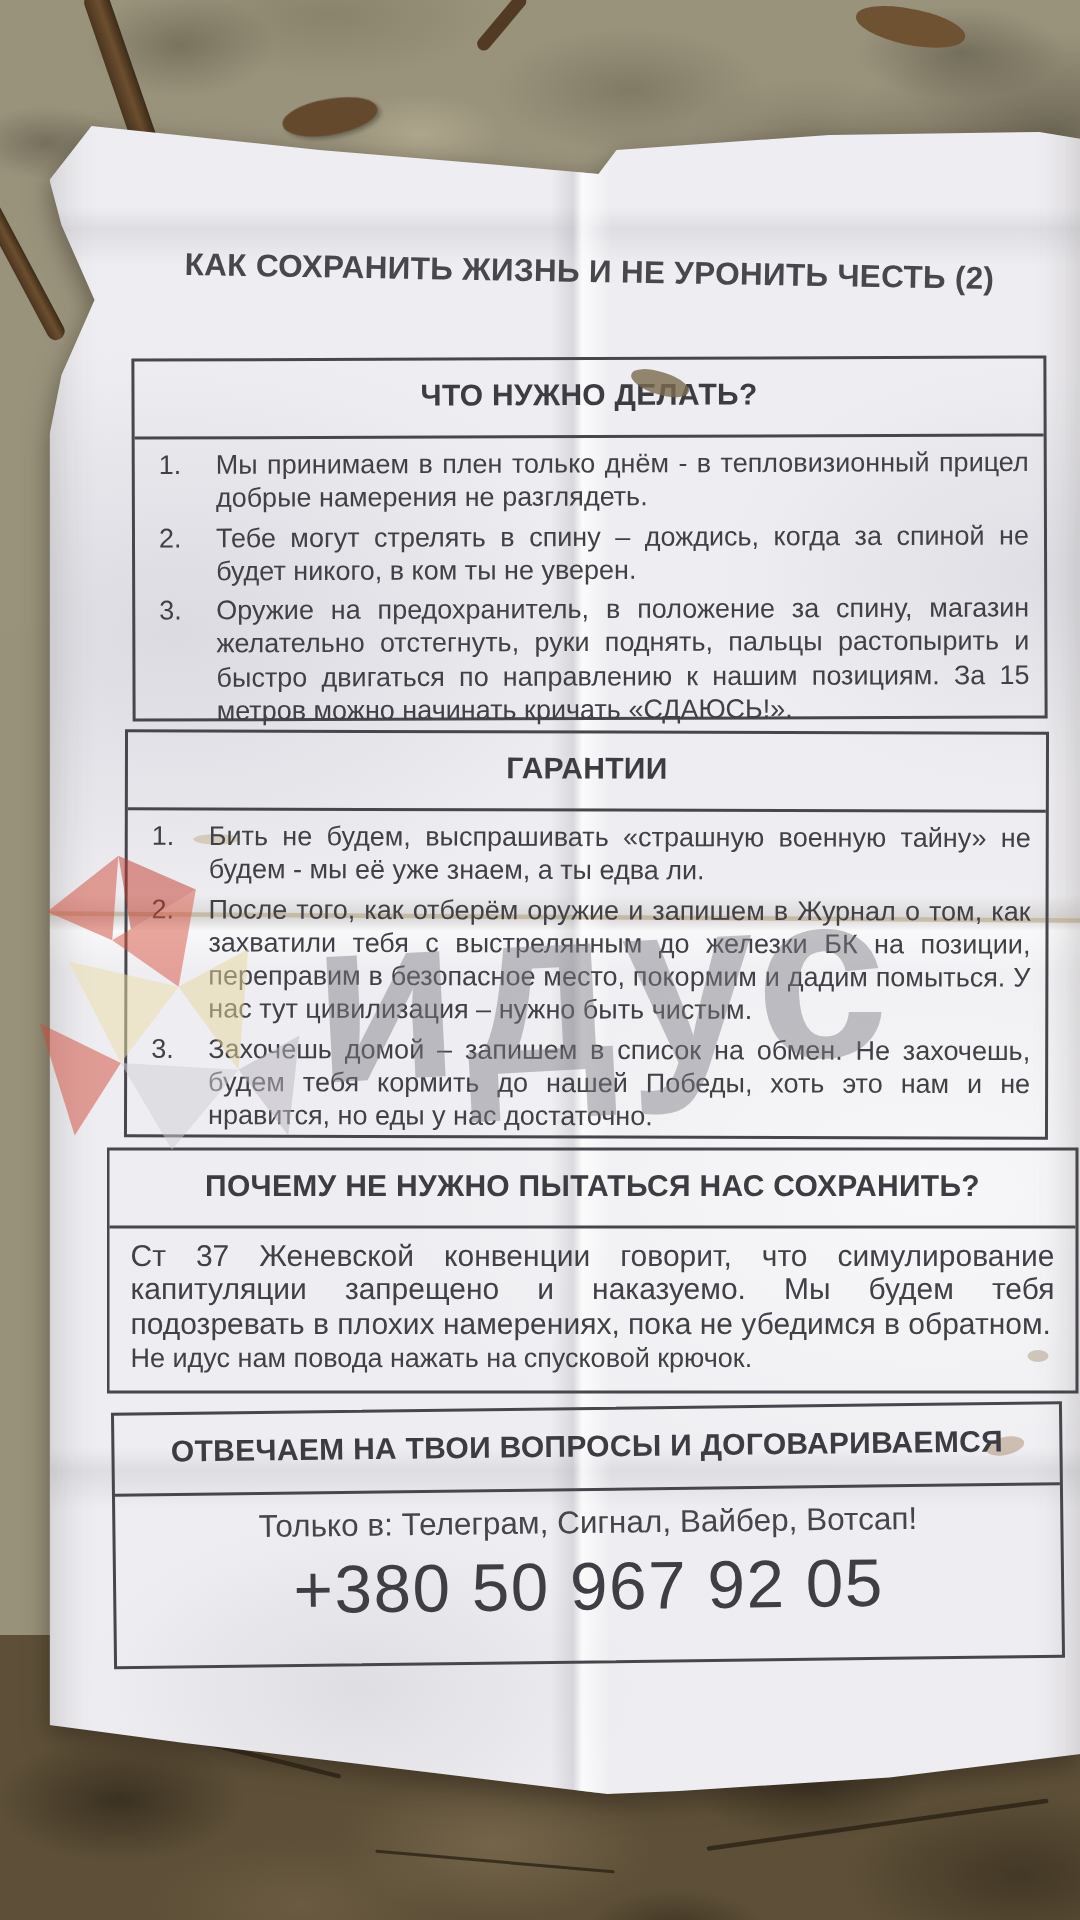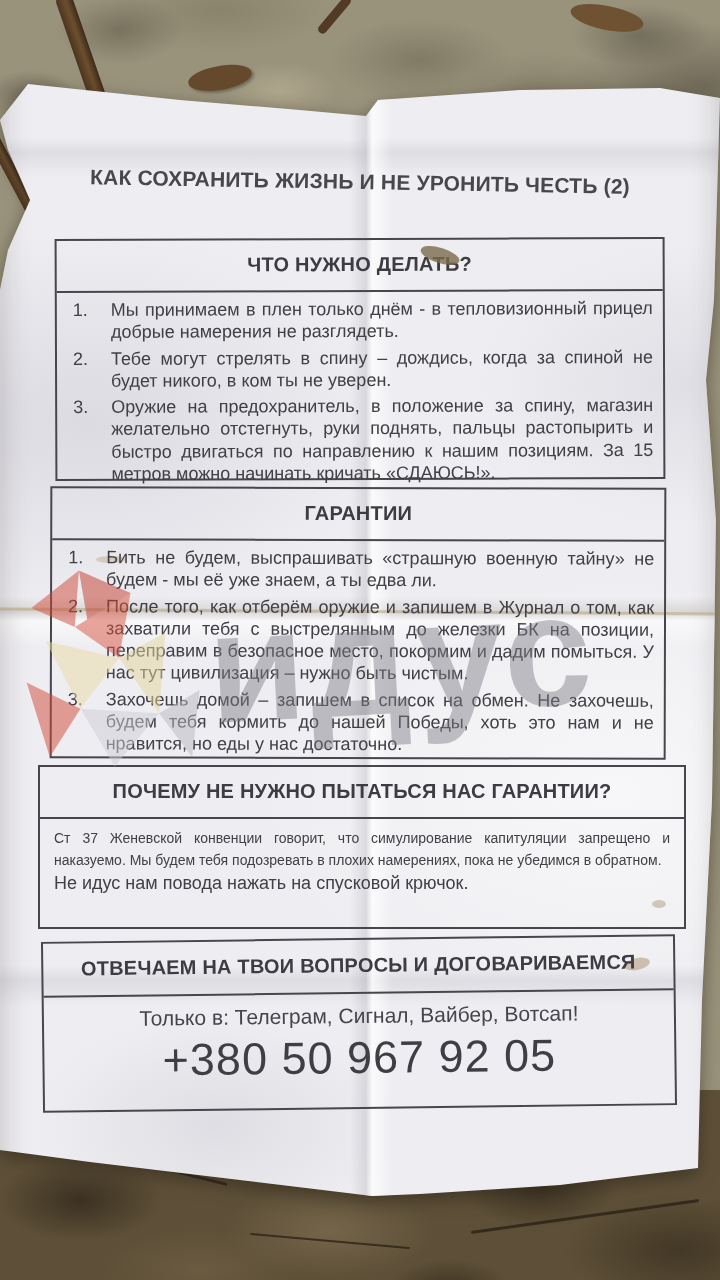--- a/index.html
+++ b/index.html
@@ -59,20 +59,21 @@
       linear-gradient(180deg, transparent 75.4%, rgba(140,140,152,.17) 76.6%, transparent 78.6%),
       radial-gradient(430px 270px at 12% 33%, rgba(176,176,190,.30), transparent 70%),
       radial-gradient(300px 200px at 96% 30%, rgba(180,180,192,.25), transparent 70%),
       radial-gradient(520px 320px at 85% 62%, rgba(255,255,255,.55), transparent 70%),
       radial-gradient(260px 160px at 30% 88%, rgba(185,183,192,.28), transparent 70%);
     box-shadow:inset 0 18px 26px rgba(150,150,162,.25), inset 0 -22px 30px rgba(142,136,122,.30);
     clip-path:polygon(28px 84px,180px 100px,300px 110px,366px 116px,378px 100px,520px 90px,660px 88px,720px 98px,
       714px 300px,706px 380px,716px 520px,712px 800px,702px 1000px,698px 1168px,
       560px 1185px,420px 1194px,372px 1196px,240px 1180px,90px 1162px,0px 1150px,
       0px 290px,8px 250px,30px 200px,8px 150px,0px 120px);
+    margin-left:33px;
   }
   .crease-line{position:absolute;left:0;top:610px;width:720px;height:3px;background:rgba(163,138,84,.38);transform:rotate(.4deg);}
   .stain{position:absolute;border-radius:50%;}
   .stain.s1{left:624px;top:958px;width:26px;height:12px;background:rgba(140,100,50,.35);transform:rotate(-12deg);}
   .stain.s2{left:652px;top:900px;width:14px;height:8px;background:rgba(130,95,50,.3);}
   .stain.s3{left:96px;top:556px;width:30px;height:7px;background:rgba(175,150,95,.35);}
   
   .ink{color:#3f3f45;}
   .title{
     position:absolute;left:60px;top:170px;width:600px;text-align:center;
@@ -85,21 +86,21 @@
     padding:13px 0 14px;border-bottom:2px solid #46464c;letter-spacing:.2px;
   }
   .items{padding:6px 10px 6px 8px;}
   .row{display:flex;margin-bottom:4px;}
   .row .num{width:38px;flex:none;font-size:18px;line-height:22.3px;padding-left:8px;color:#404046;}
   .row .txt{flex:1;font-size:18px;line-height:22.3px;text-align:justify;color:#404046;}
   .box1{left:55px;top:238px;width:606px;height:238px;transform:rotate(-.2deg);}
   .box2{left:50px;top:487px;width:612px;height:268px;transform:rotate(.15deg);}
   .box3{left:38px;top:765px;width:644px;height:160px;}
   .box3 .body{padding:8px 14px 0;}
-  .box3 .p1{font-size:14px;line-height:22.3px;text-align:justify;color:#404046;}
+  .box3 .p1{font-size:20px;line-height:22.3px;text-align:justify;color:#404046;}
   .box3 .p2{font-size:18px;line-height:22.3px;color:#404046;}
   .box4{left:42px;top:938px;width:630px;height:167px;transform:rotate(-.7deg);}
   .box4 .hdr{padding:14px 0 15px;}
   .contact{margin-top:10px;text-align:center;font-size:21px;color:#45454b;}
   .phone{margin-top:4px;text-align:center;font-size:45px;font-weight:400;color:#3e3e44;letter-spacing:1px;}
   
   .wm{position:absolute;inset:0;pointer-events:none;}
   .wm-text{
     position:absolute;left:208px;top:568px;
     font-size:158px;font-weight:bold;letter-spacing:4px;
@@ -162,21 +163,21 @@
             <div class="txt">После того, как отберём оружие и запишем в Журнал о том, как захватили тебя с выстрелянным до железки БК на позиции, переправим в безопасное место, покормим и дадим помыться. У нас тут цивилизация – нужно быть чистым.</div>
           </div>
           <div class="row">
             <span class="num">3.</span>
             <div class="txt">Захочешь домой – запишем в список на обмен. Не захочешь, будем тебя кормить до нашей Победы, хоть это нам и не нравится, но еды у нас достаточно.</div>
           </div>
         </div>
       </div>
 
       <div class="box box3">
-        <div class="hdr">ПОЧЕМУ НЕ НУЖНО ПЫТАТЬСЯ НАС ГАРАНТИИ?</div>
+        <div class="hdr">ПОЧЕМУ НЕ НУЖНО ПЫТАТЬСЯ НАС СОХРАНИТЬ?</div>
         <div class="body">
           <div class="p1">Ст 37 Женевской конвенции говорит, что симулирование капитуляции запрещено и наказуемо. Мы будем тебя подозревать в плохих намерениях, пока не убедимся в обратном.</div>
           <div class="p2">Не идус нам повода нажать на спусковой крючок.</div>
         </div>
       </div>
 
       <div class="box box4">
         <div class="hdr">ОТВЕЧАЕМ НА ТВОИ ВОПРОСЫ И ДОГОВАРИВАЕМСЯ</div>
         <div class="contact">Только в: Телеграм, Сигнал, Вайбер, Вотсап!</div>
         <div class="phone">+380 50 967 92 05</div>

